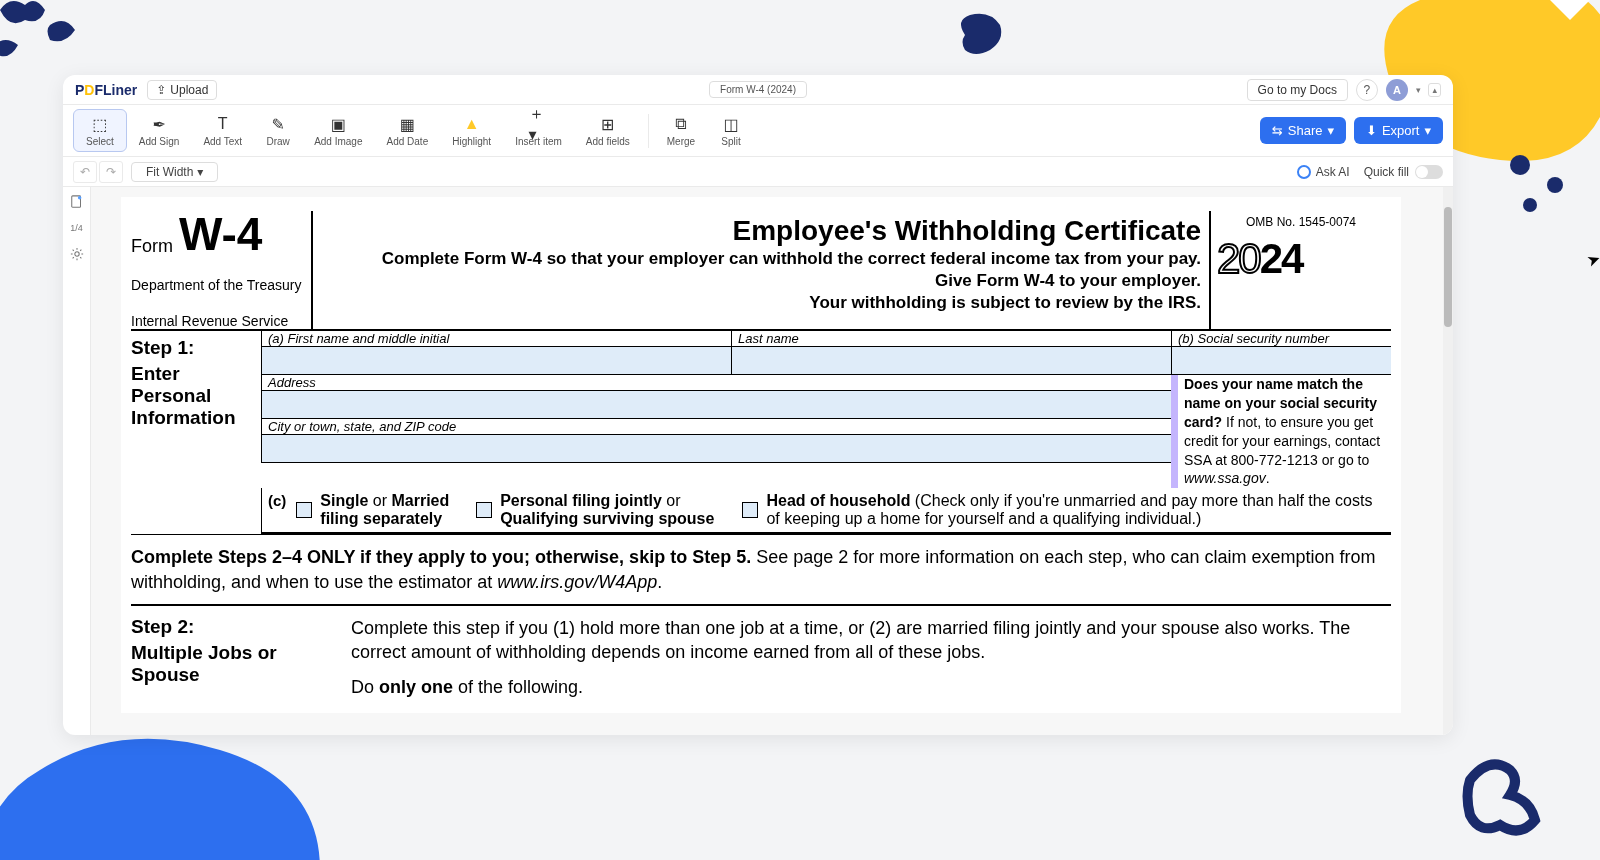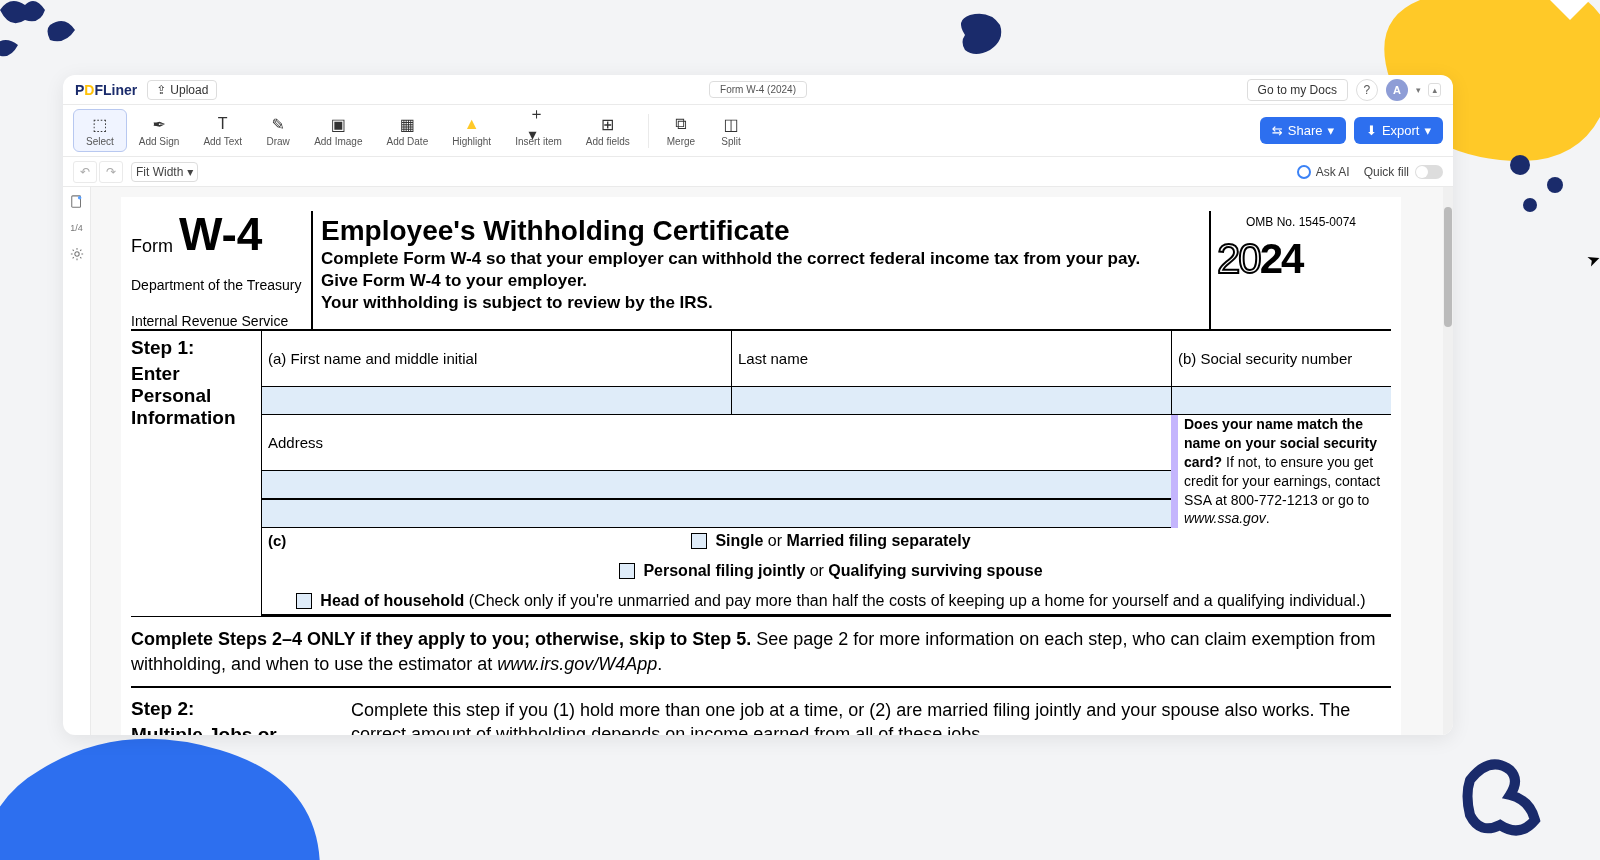--- a/index.html
+++ b/index.html
@@ -86,21 +86,21 @@
   padding: 6px 12px; font-size: 13px; font-weight: 500;
   display: flex; align-items: center; gap: 5px; cursor: pointer;
 }
 
 .secondary-bar {
   height: 30px; display: flex; align-items: center;
   padding: 0 10px; border-bottom: 1px solid #eaeaea;
 }
 .undo-redo { display: flex; gap: 2px; }
 .ur-btn { width: 24px; height: 22px; border: 1px solid #eaeaea; border-radius: 3px; display: flex; align-items: center; justify-content: center; color: #aaa; font-size: 12px; }
-.zoom-select { margin-left: 8px; font-size: 12px; border: 1px solid #ddd; border-radius: 4px; padding: 2px 4px; display: flex; align-items: center; gap: 4px; color: #444; }
+.zoom-select { margin-left: 8px; font-size: 12px; border: 1px solid #ddd; border-radius: 4px; padding: 2px 14px; display: flex; align-items: center; gap: 4px; color: #444; }
 .sec-right { margin-left: auto; display: flex; align-items: flex-start; gap: 14px; }
 .ask-ai { display: flex; align-items: center; gap: 5px; font-size: 12px; color: #444; cursor: pointer; }
 .ai-icon { width: 14px; height: 14px; border-radius: 50%; border: 2px solid #3b82f6; }
 .quick-fill { display: flex; align-items: center; gap: 6px; font-size: 12px; color: #444; }
 .toggle { width: 28px; height: 14px; background: #ddd; border-radius: 7px; position: relative; }
 .toggle::after { content: ''; position: absolute; width: 12px; height: 12px; background: #fff; border-radius: 50%; top: 1px; left: 1px; }
 
 .content-area { flex: 1; display: flex; overflow: hidden; }
 .left-sidebar {
   width: 28px; border-right: 1px solid #eaeaea;
@@ -118,49 +118,49 @@
   background: #fff; width: 100%; max-width: 1280px;
   padding: 14px 10px;
   font-family: Arial, Helvetica, sans-serif;
 }
 .form-header { display: flex; border-bottom: 2px solid #000; }
 .fh-left { width: 180px; padding-right: 6px; }
 .form-w4 { display: flex; align-items: flex-end; gap: 6px; }
 .form-word { font-size: 18px; }
 .w4-big { font-size: 46px; font-weight: 900; line-height: 1; }
 .dept { font-size: 14px; margin-top: 20px; }
-.fh-mid { flex: 1; text-align: left; border-left: 2px solid #000; border-right: 2px solid #000; padding: 4px 8px 0; }
+.fh-mid { flex: 1; text-align: right; border-left: 2px solid #000; border-right: 2px solid #000; padding: 4px 8px 0; }
 .fh-title { font-size: 28px; font-weight: 800; }
 .fh-line { font-size: 17px; font-weight: 700; margin-top: 2px; }
 .fh-right { width: 180px; text-align: center; padding: 4px 6px; }
 .omb { font-size: 12px; }
 .year24 { display: flex; justify-content: flex-start; align-items: baseline; margin-top: 6px; }
 .y20 { font-size: 42px; font-weight: 400; color: #fff; -webkit-text-stroke: 2px #000; letter-spacing: -2px; }
 .y24 { font-size: 42px; font-weight: 900; letter-spacing: -2px; }
 
 .step1 { display: flex; border-bottom: 1px solid #000; }
 .step1-left { width: 130px; padding: 6px 4px 6px 0; }
 .step-label { font-size: 19px; font-weight: 800; }
 .step-sub { font-size: 19px; font-weight: 800; margin-top: 4px; }
 .step1-mid { flex: 1; }
 .row-nameblock { display: flex; }
 .cell { border-left: 1px solid #000; border-bottom: 1px solid #000; }
-.cell-label { font-size: 15px; padding: 19px 6px; }
+.cell-label { font-size: 13px; padding: 0 6px; font-style: italic; }
 .input-field { background: #dfecf9; height: 28px; border-top: 1px solid #000; }
 .fname-cell { flex: 1; }
 .lname-cell { width: 440px; }
 .ssn-cell { width: 220px; }
 .addr-cell { border-left: 1px solid #000; border-bottom: 1px solid #000; }
 .city-cell { border-left: 1px solid #000; border-bottom: 1px solid #000; }
 .step1-right { width: 220px; border-left: 7px solid #c4b5fd; padding: 0 6px; font-size: 14px; }
 .ssn-match { line-height: 1.35; }
 
 .part-c { border-left: 1px solid #000; padding: 4px 6px; display: flex; gap: 10px; border-bottom: 2px solid #000; }
 .c-letter { font-weight: 700; font-size: 15px; }
-.checks { display: flex; flex-direction: column; gap: 12px; align-items: center; }
+.checks { display: flex; flex-direction: row; gap: 12px; align-items: center; }
 .chk-row { display: flex; align-items: center; gap: 8px; font-size: 16px; }
 .chkbox { width: 16px; height: 16px; background: #dfecf9; border: 1px solid #000; flex-shrink: 0; }
 
 .instruct { font-size: 18px; padding: 10px 0; border-bottom: 2px solid #000; line-height: 1.35; }
 
 .step2 { display: flex; gap: 40px; padding-top: 10px; }
 .step2-left { width: 180px; }
 .step2-right { flex: 1; font-size: 18px; line-height: 1.35; }
 
 .scrollbar-v {
@@ -363,20 +363,21 @@
                 <div class="input-field"></div>
               </div>
             </div>
             <div style="display:flex;">
               <div style="flex:1;">
                 <div class="addr-cell">
                   <div class="cell-label">Address</div>
                   <div class="input-field"></div>
                 </div>
                 <div class="city-cell">
+                  <div class="cell-label">City or town, state, and ZIP code</div>
                   <div class="input-field"></div>
                 </div>
               </div>
               <div class="step1-right">
                 <div class="ssn-match"><b>Does your name match the name on your social security card?</b><span> If not, to ensure you get credit for your earnings, contact SSA at 800-772-1213 or go to </span><i>www.ssa.gov</i>.</div>
               </div>
             </div>
             <div class="part-c">
               <span class="c-letter">(c)</span>
               <div class="checks">

